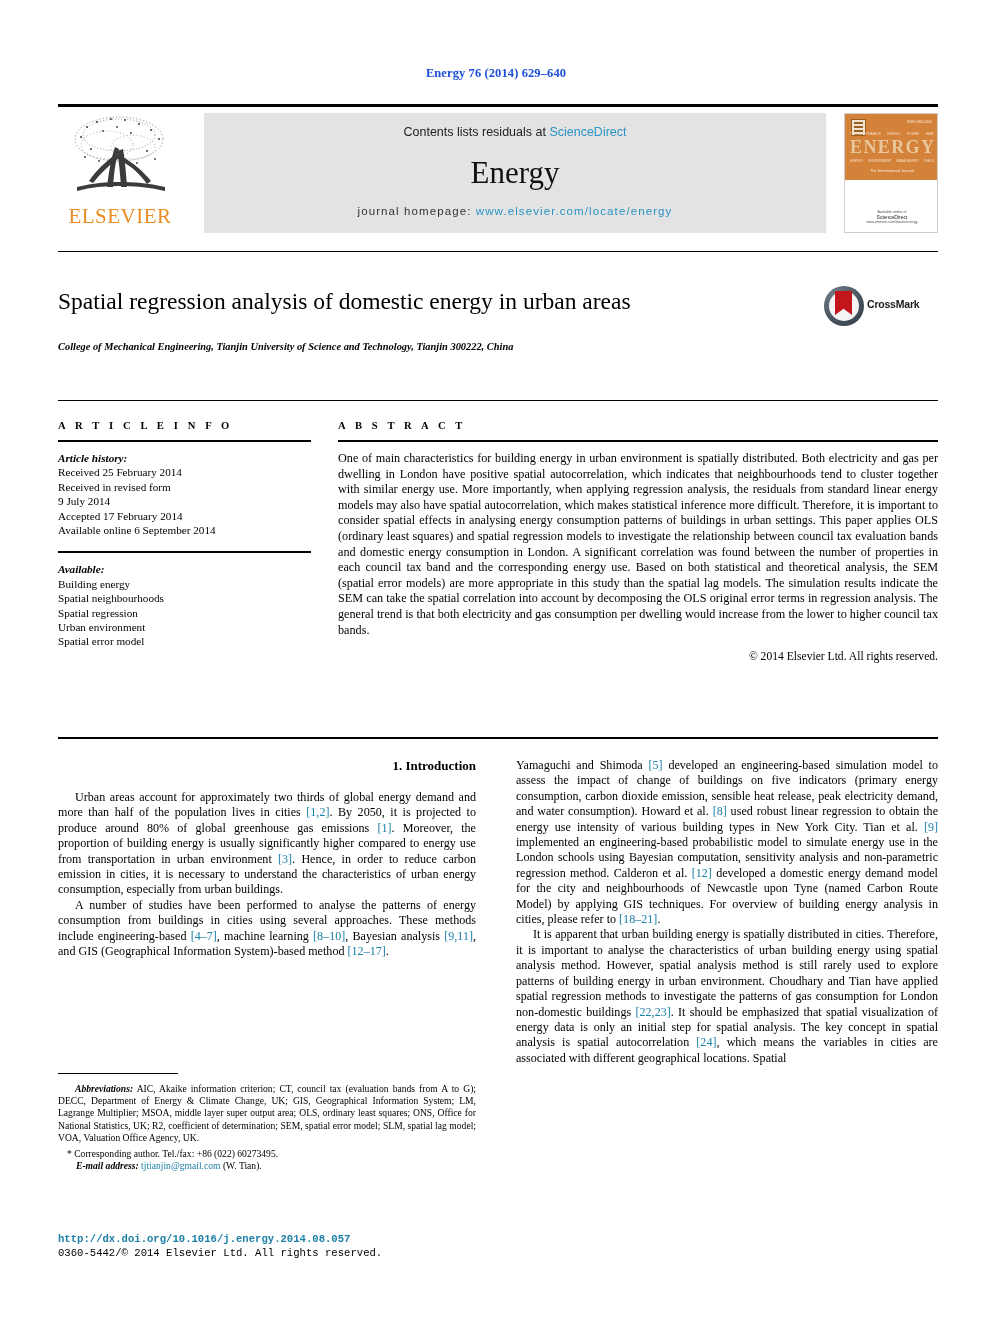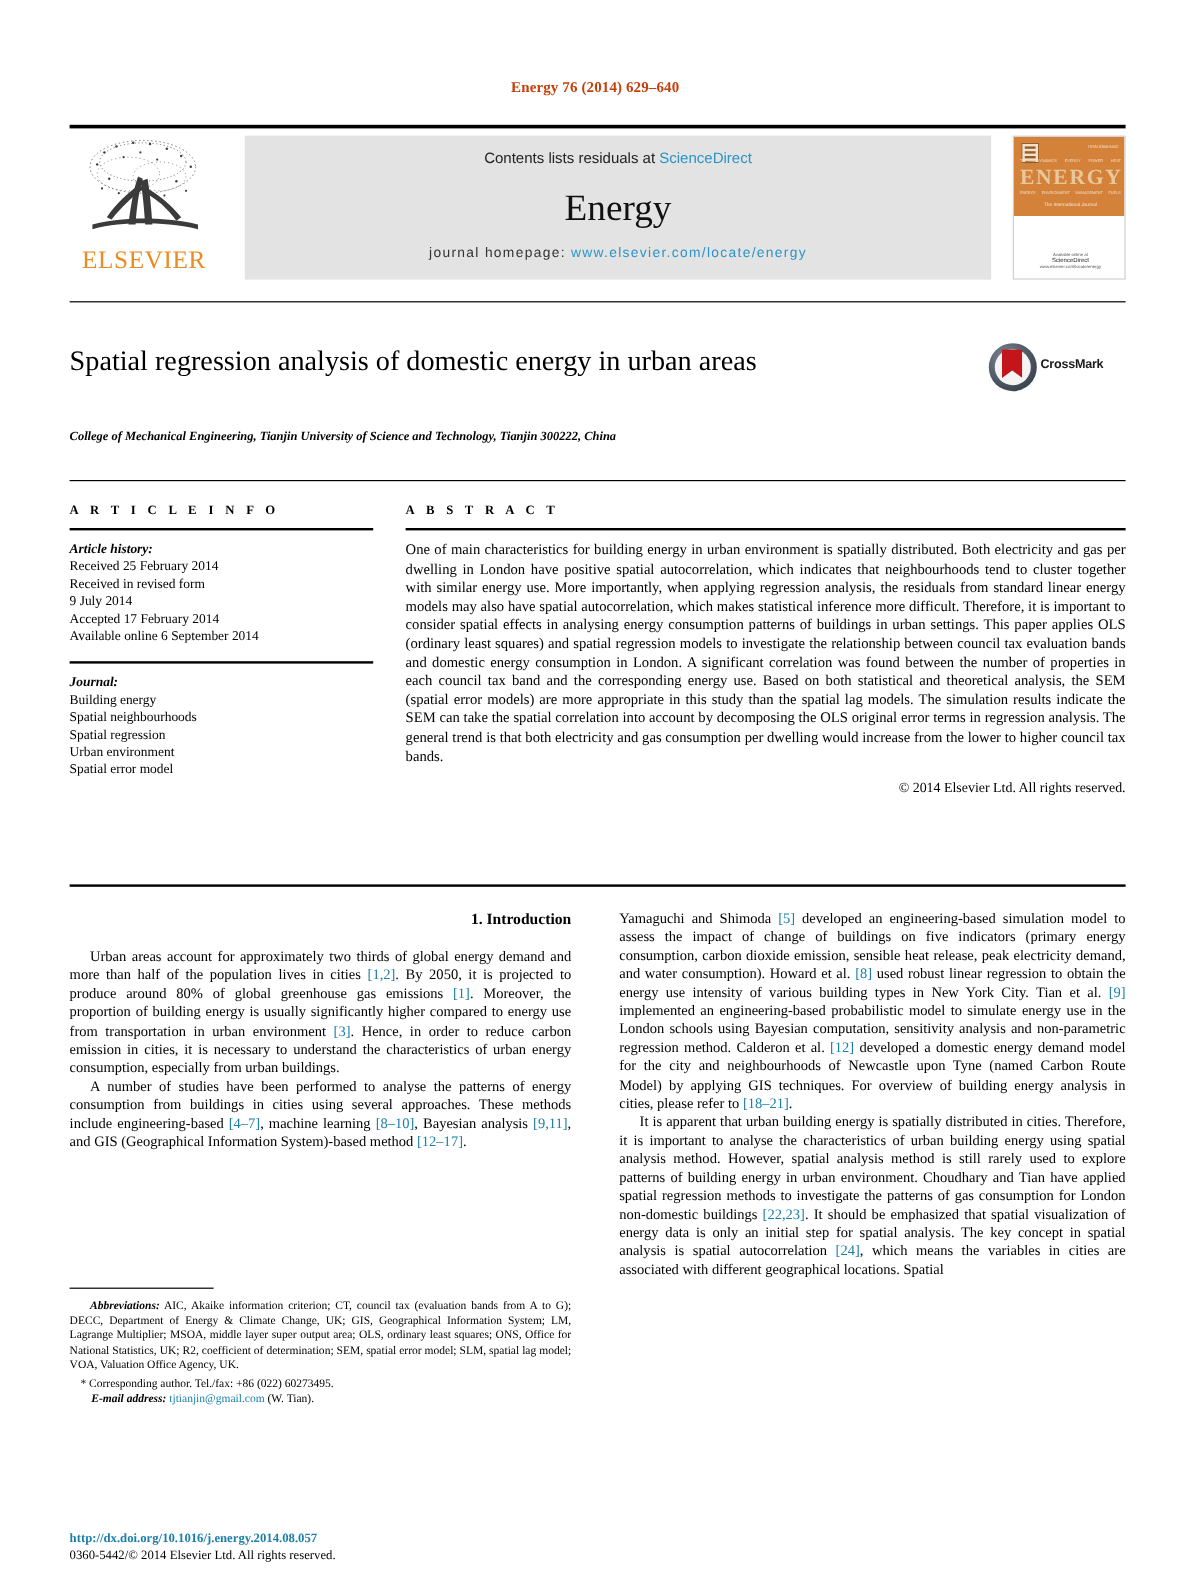--- a/index.html
+++ b/index.html
@@ -23,21 +23,21 @@
 
   
   .running-head {
     position: absolute;
     top: 66px;
     left: 0;
     width: 992px;
     text-align: center;
     font-size: 12.5px;
     font-weight: bold;
-    color: #c2410c;
+    color: #1d4ed8;
     letter-spacing: 0.1px;
   }
 
   
   .header-band {
     position: absolute;
     top: 104px;
     left: 58px;
     width: 880px;
     height: 130px;
@@ -237,21 +237,21 @@
     line-height: 22px;
     color: #000;
   }
   .authors sup {
     color: #2a94c6;
     font-size: 11px;
     vertical-align: super;
   }
   .affiliation {
     position: absolute;
-    top: 359px;
+    top: 341px;
     left: 58px;
     width: 780px;
     font-family: "Liberation Serif", serif;
     font-style: italic;
     font-weight: bold;
     font-size: 10.4px;
     color: #000;
   }
 
   
@@ -433,25 +433,24 @@
   .foot-email {
     padding-left: 18px;
   }
   .foot-email .em-lbl { font-style: italic; font-weight: bold; }
   .link-blue { color: #1b7fa8; }
   .doi-block {
     position: absolute;
     top: 1232px;
     left: 58px;
     width: 430px;
-    font-family: Liberation Serif, serif;
+    font-family: Liberation Mono, monospace;
     font-size: 10.6px;
     line-height: 14px;
     color: #000;
-    margin-top: 44px;
   }
   .doi-block .doi-url {
     color: #1b7fa8;
     font-weight: bold;
   }
 </style>
 </head>
 <body>
 
 <div class="page">
@@ -560,21 +559,21 @@
     <div class="info-group">
       <div class="lbl">Article history:</div>
       <div>Received 25 February 2014</div>
       <div>Received in revised form</div>
       <div>9 July 2014</div>
       <div>Accepted 17 February 2014</div>
       <div>Available online 6 September 2014</div>
     </div>
     <div class="info-sep"></div>
     <div class="info-group">
-      <div class="lbl">Journal:</div>
+      <div class="lbl">Available:</div>
       <div>Building energy</div>
       <div>Spatial neighbourhoods</div>
       <div>Spatial regression</div>
       <div>Urban environment</div>
       <div>Spatial error model</div>
     </div>
   </div>
 
   <div class="abs-col">
     <div class="sec-kicker">A B S T R A C T</div>

